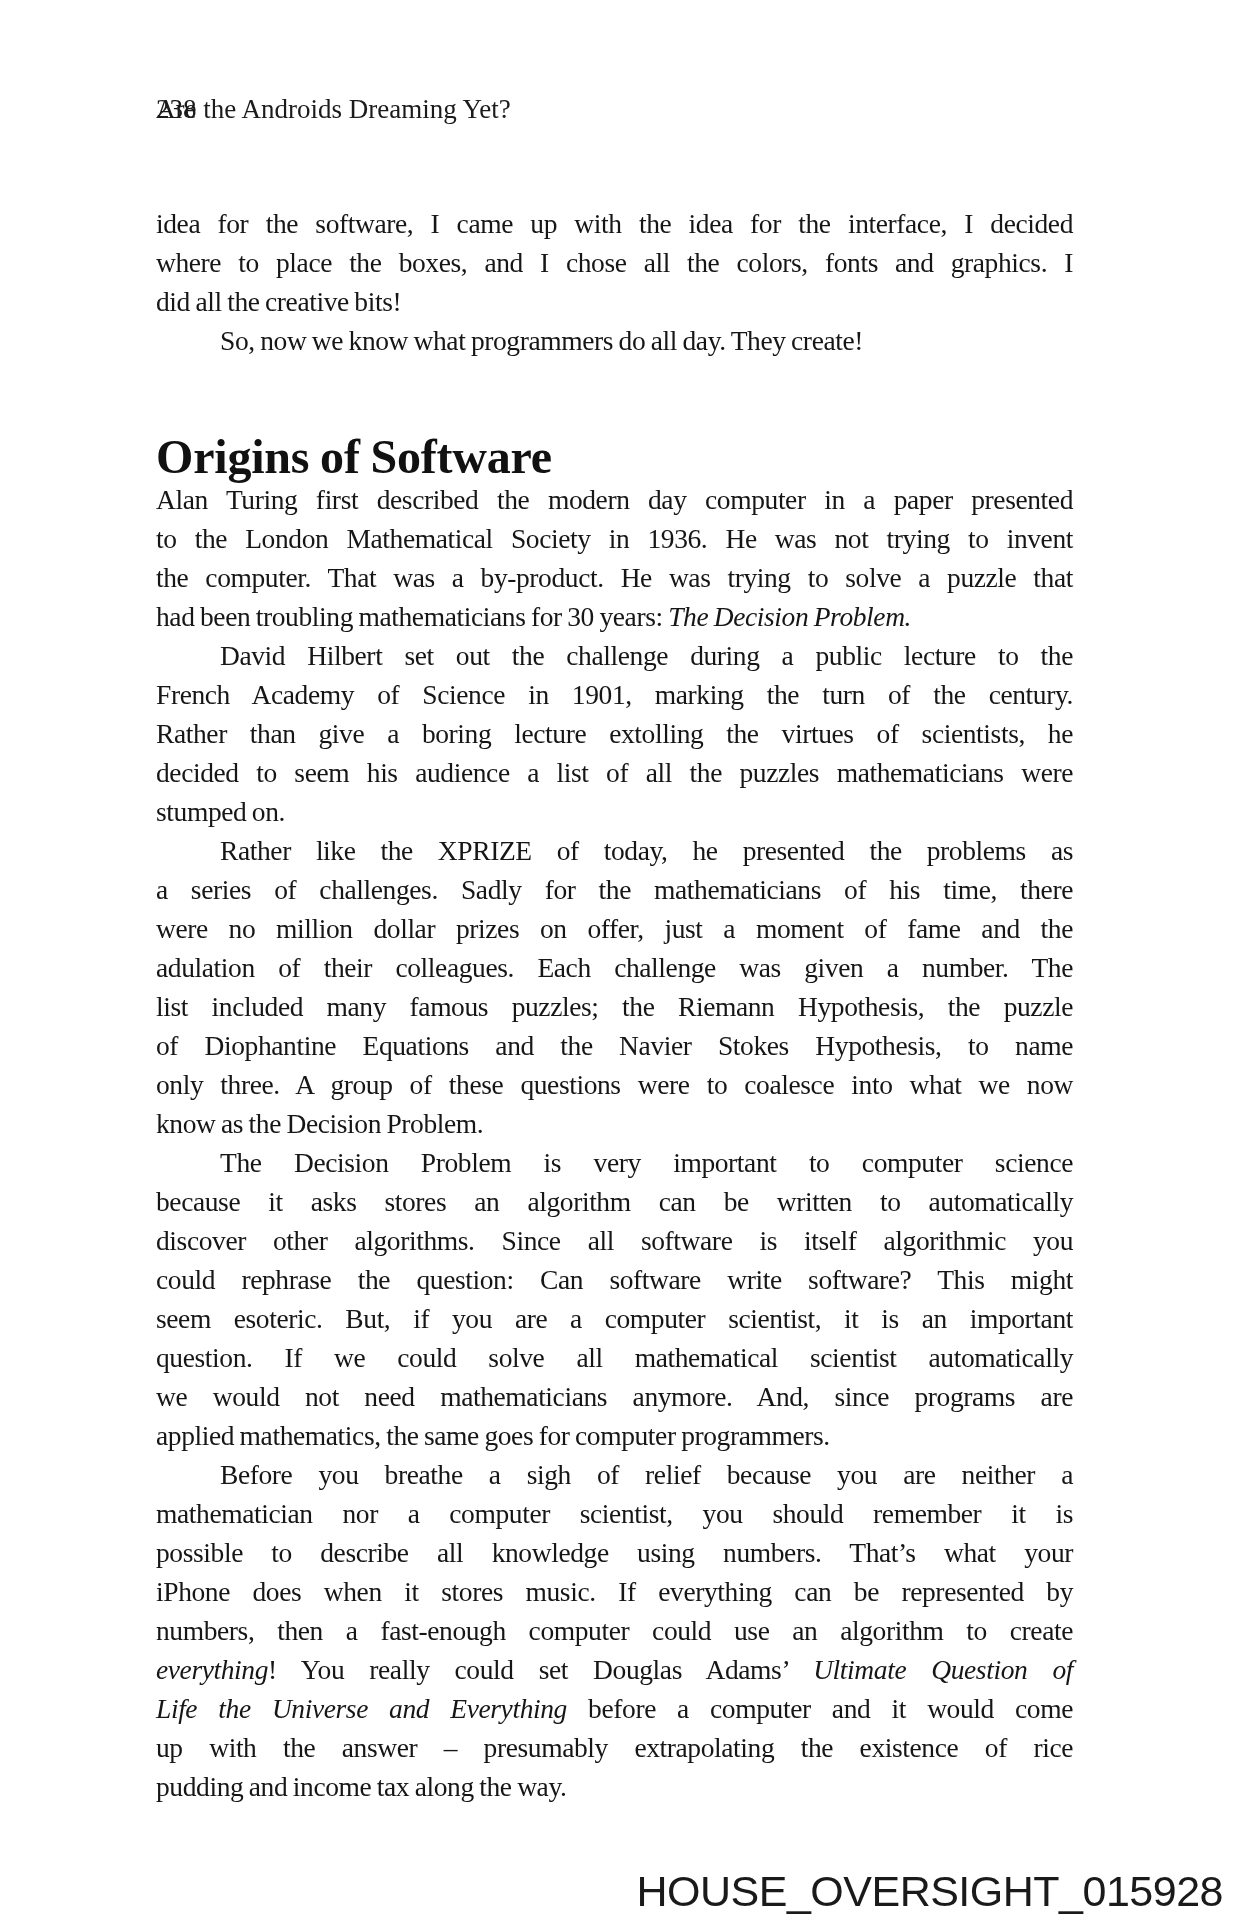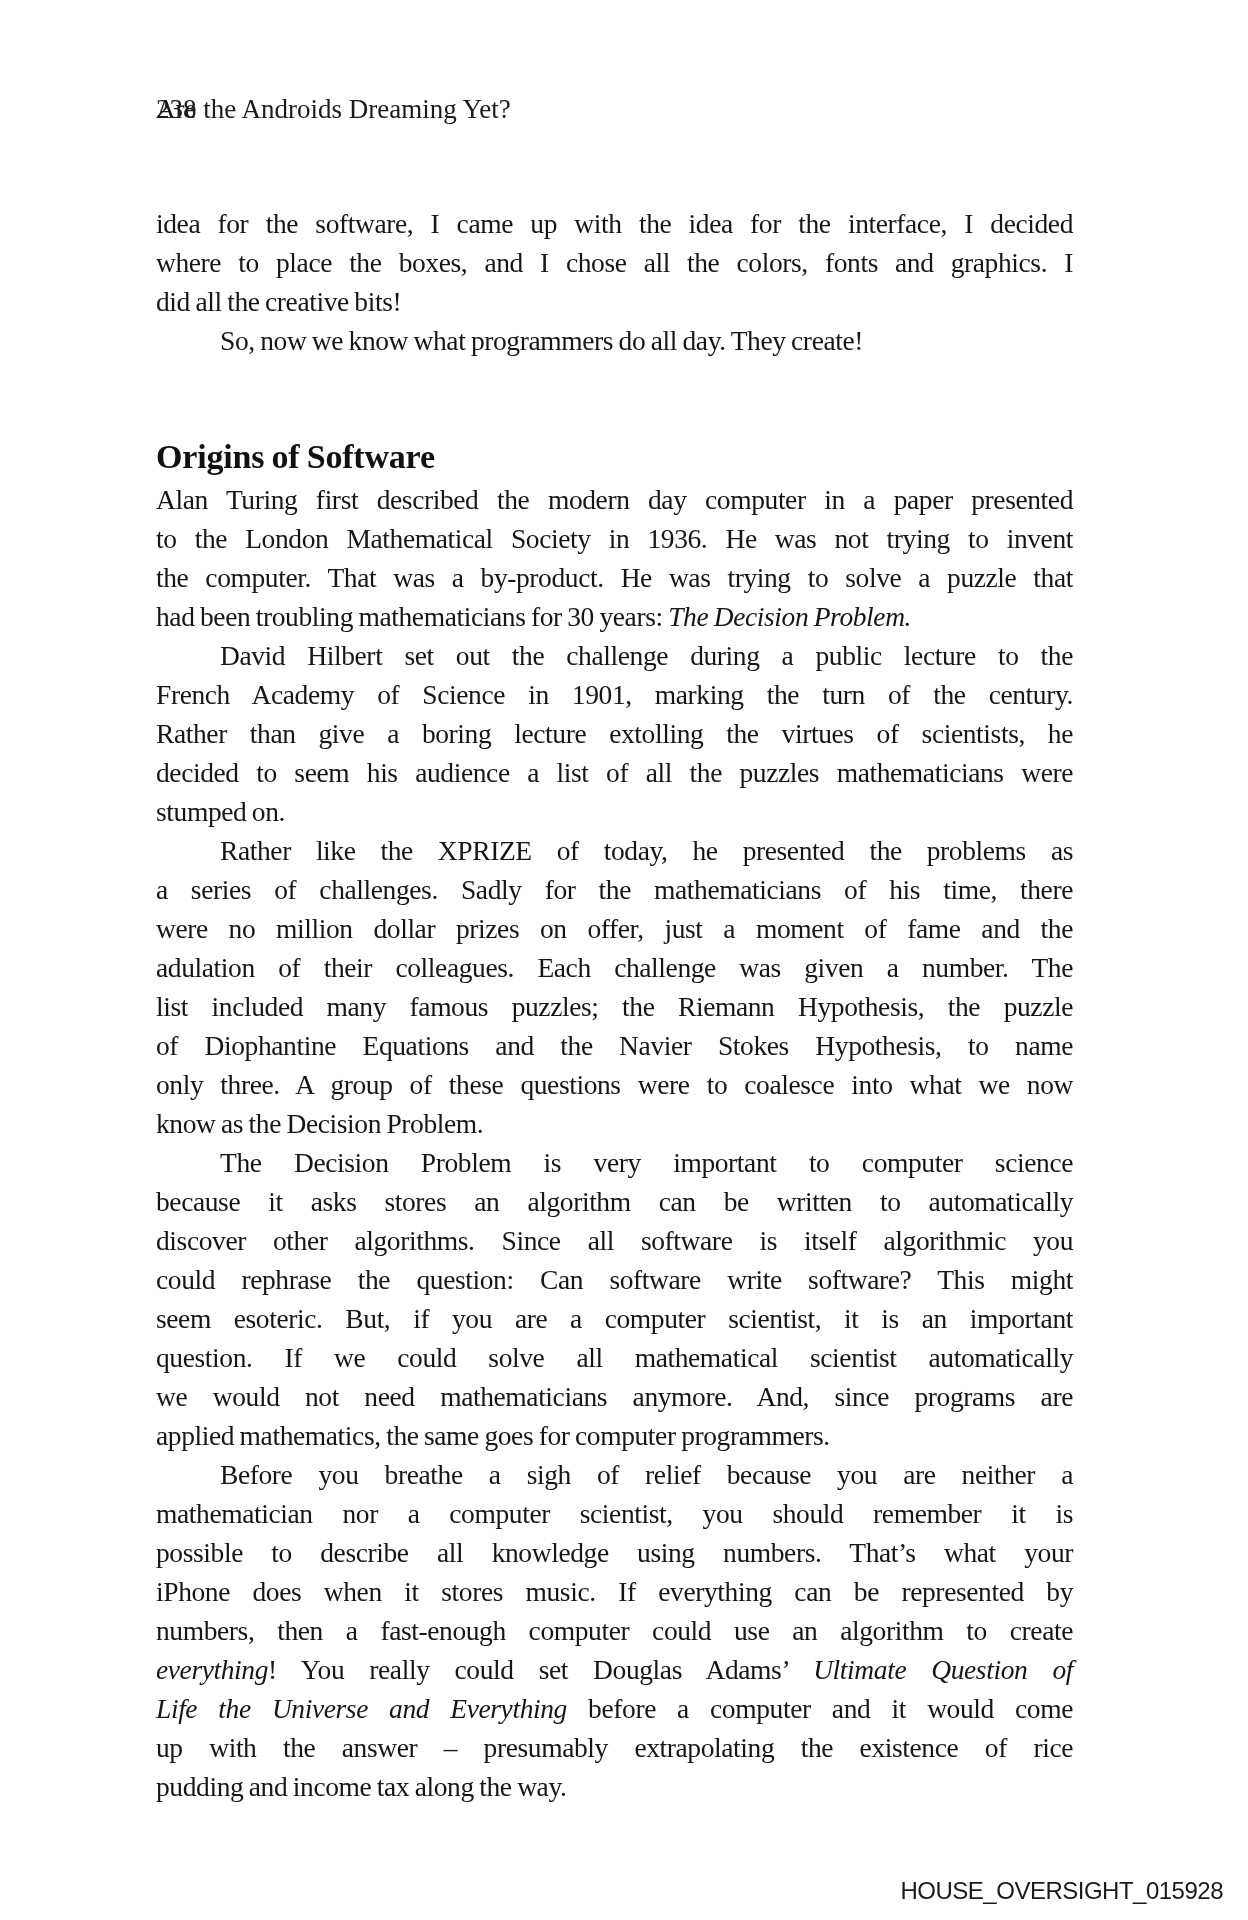--- a/index.html
+++ b/index.html
@@ -58,32 +58,32 @@
   }
   .line.just {
     text-align: justify;
     text-align-last: justify;
   }
   .line.indent {
     padding-left: 64px;
   }
   .section-heading {
     margin: 74px 0 0 0;
-    font-size: 34px;
+    font-size: 48px;
     line-height: 46px;
     font-weight: bold;
     letter-spacing: -0.2px;
     color: #111111;
   }
   .bates-stamp {
     position: absolute;
     right: 25px;
     top: 1872px;
     font-family: "Liberation Sans", "DejaVu Sans", sans-serif;
-    font-size: 24px;
+    font-size: 43px;
     line-height: 38px;
     letter-spacing: -0.5px;
     color: #1a1a1a;
   }
 </style>
 </head>
 <body>
 
 <div class="page">
 

